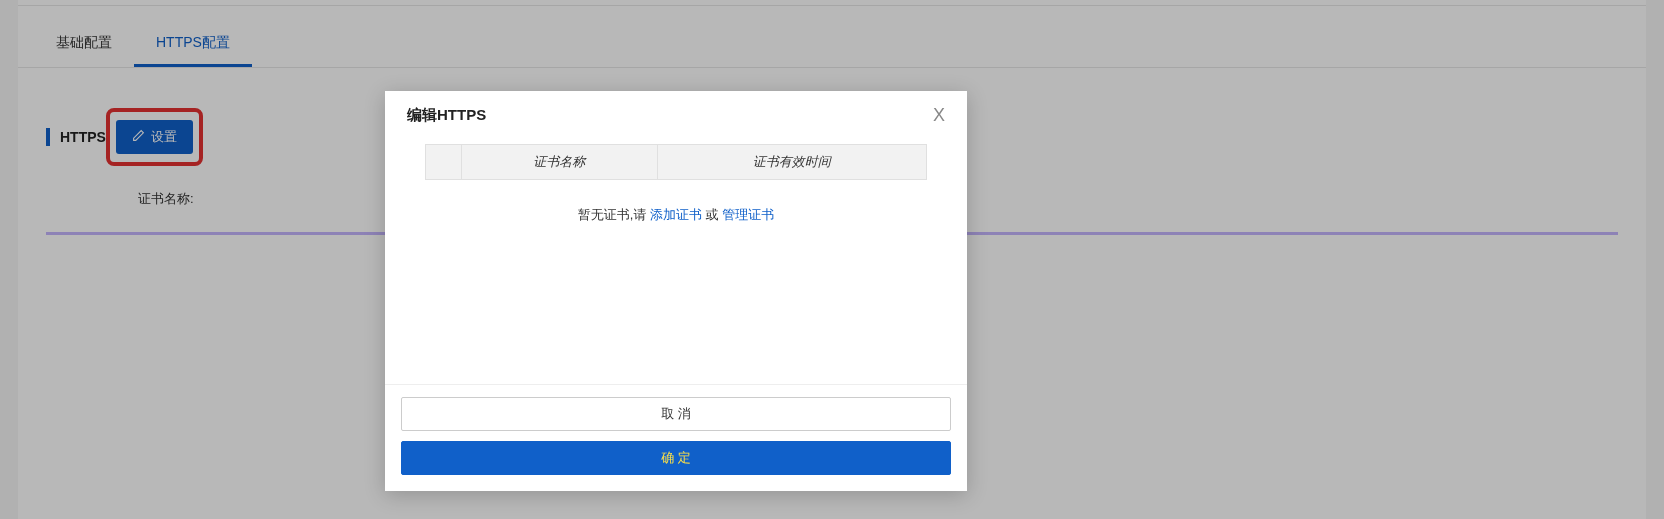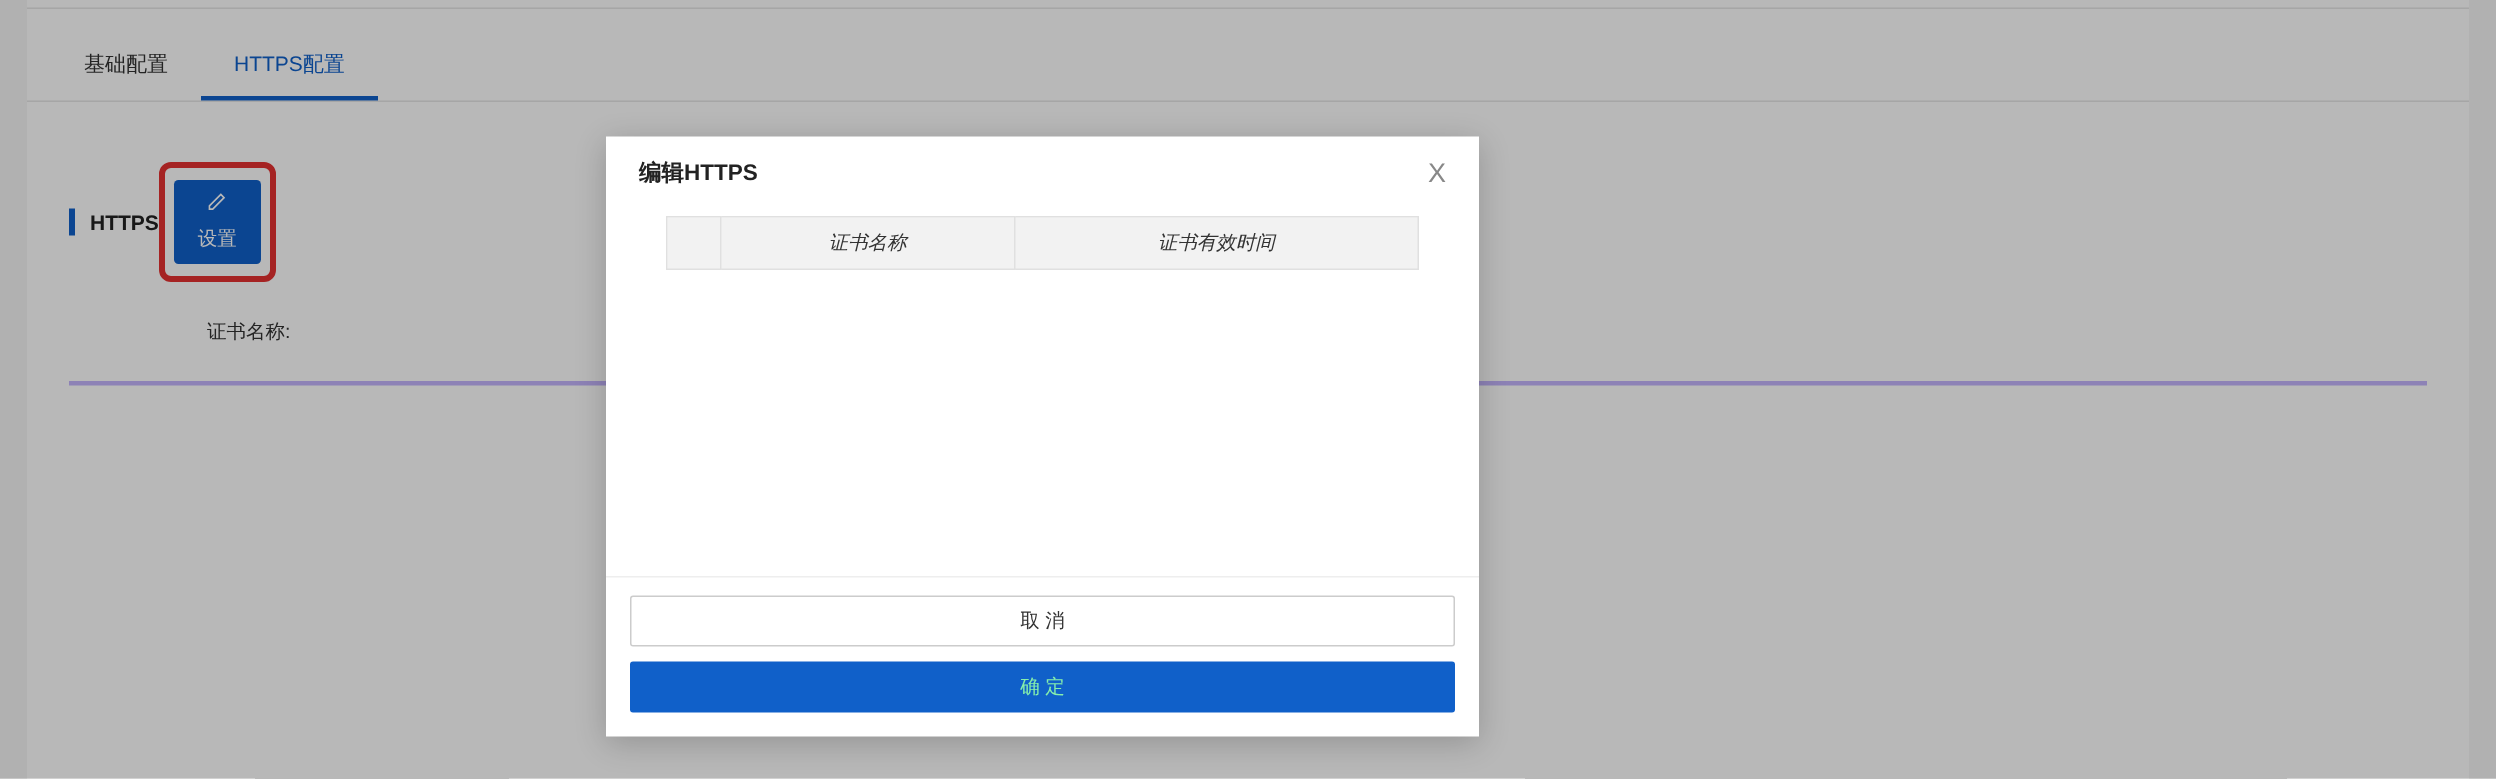--- a/index.html
+++ b/index.html
@@ -75,39 +75,38 @@
       background: #1060c9;
       color: #fff;
       border: none;
       border-radius: 3px;
       padding: 8px 16px;
       font-size: 13px;
       cursor: pointer;
       display: flex;
       align-items: center;
       gap: 6px;
-      flex-direction: column;
     }
     .pencil-icon {
       display: inline-block;
     }
     .field-row {
       display: flex;
       align-items: center;
       padding: 24px 92px;
       border-bottom: 3px solid #c4b5fd;
     }
     .field-label {
       color: #333;
       font-size: 13px;
     }
 
     .modal {
       position: absolute;
-      left: 404px;
+      left: 385px;
       top: 91px;
       width: 582px;
       height: 400px;
       background: #fff;
       box-shadow: 0 4px 20px rgba(0,0,0,0.2);
       z-index: 10;
       display: flex;
       flex-direction: column;
     }
     .modal-header {
@@ -175,21 +174,21 @@
       cursor: pointer;
     }
     .btn-default {
       background: #fff;
       border: 1px solid #ccc;
       color: #333;
     }
     .btn-primary {
       background: #1060c9;
       border: 1px solid #1060c9;
-      color: #86efac;
+      color: #fde047;
     }
   </style>
 </head>
 <body>
 
 <div class="overlay"></div>
 
 <div class="page">
   <div class="topbar"></div>
 
@@ -236,20 +235,23 @@
   <div class="modal-body">
     <table class="cert-table">
       <thead>
         <tr>
           <th></th>
           <th>证书名称</th>
           <th>证书有效时间</th>
         </tr>
       </thead>
     </table>
+    <div class="empty-msg">
+      <span>暂无证书,请 </span><span class="link">添加证书</span><span> 或 </span><span class="link">管理证书</span>
+    </div>
   </div>
   <div class="modal-footer">
     <button class="btn btn-default">
       <span>取 消</span>
     </button>
     <button class="btn btn-primary">
       <span>确 定</span>
     </button>
   </div>
 </div>

